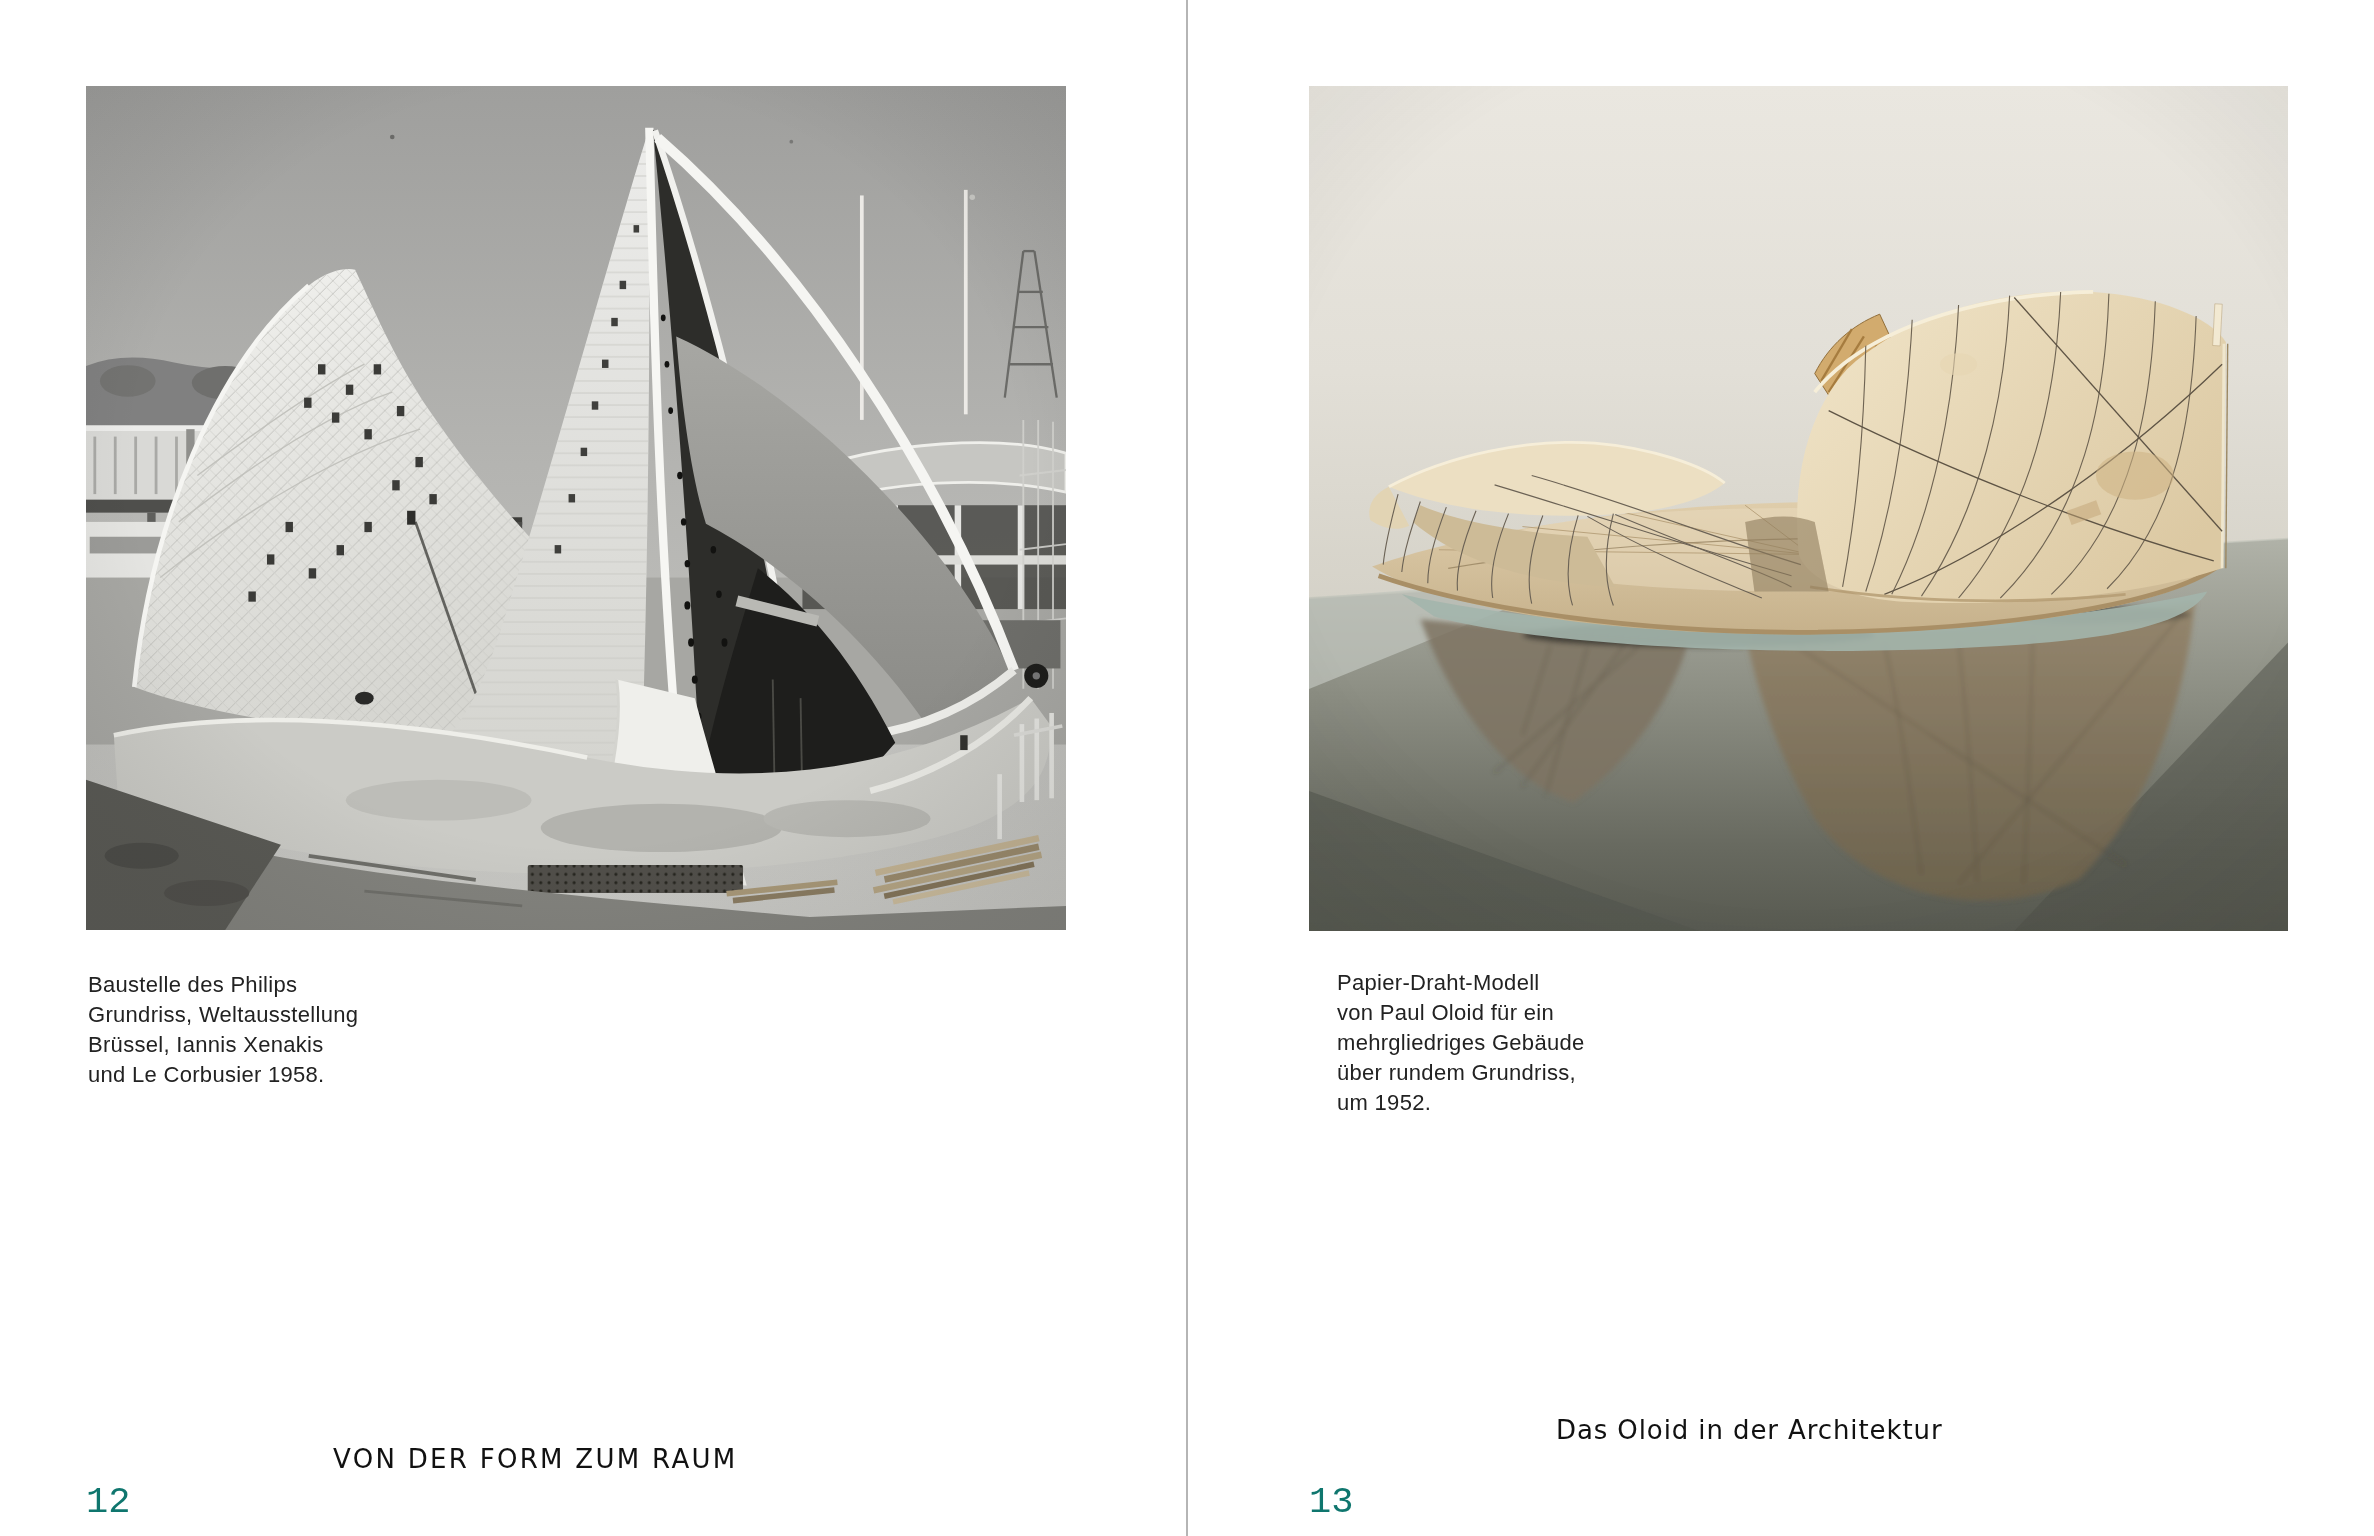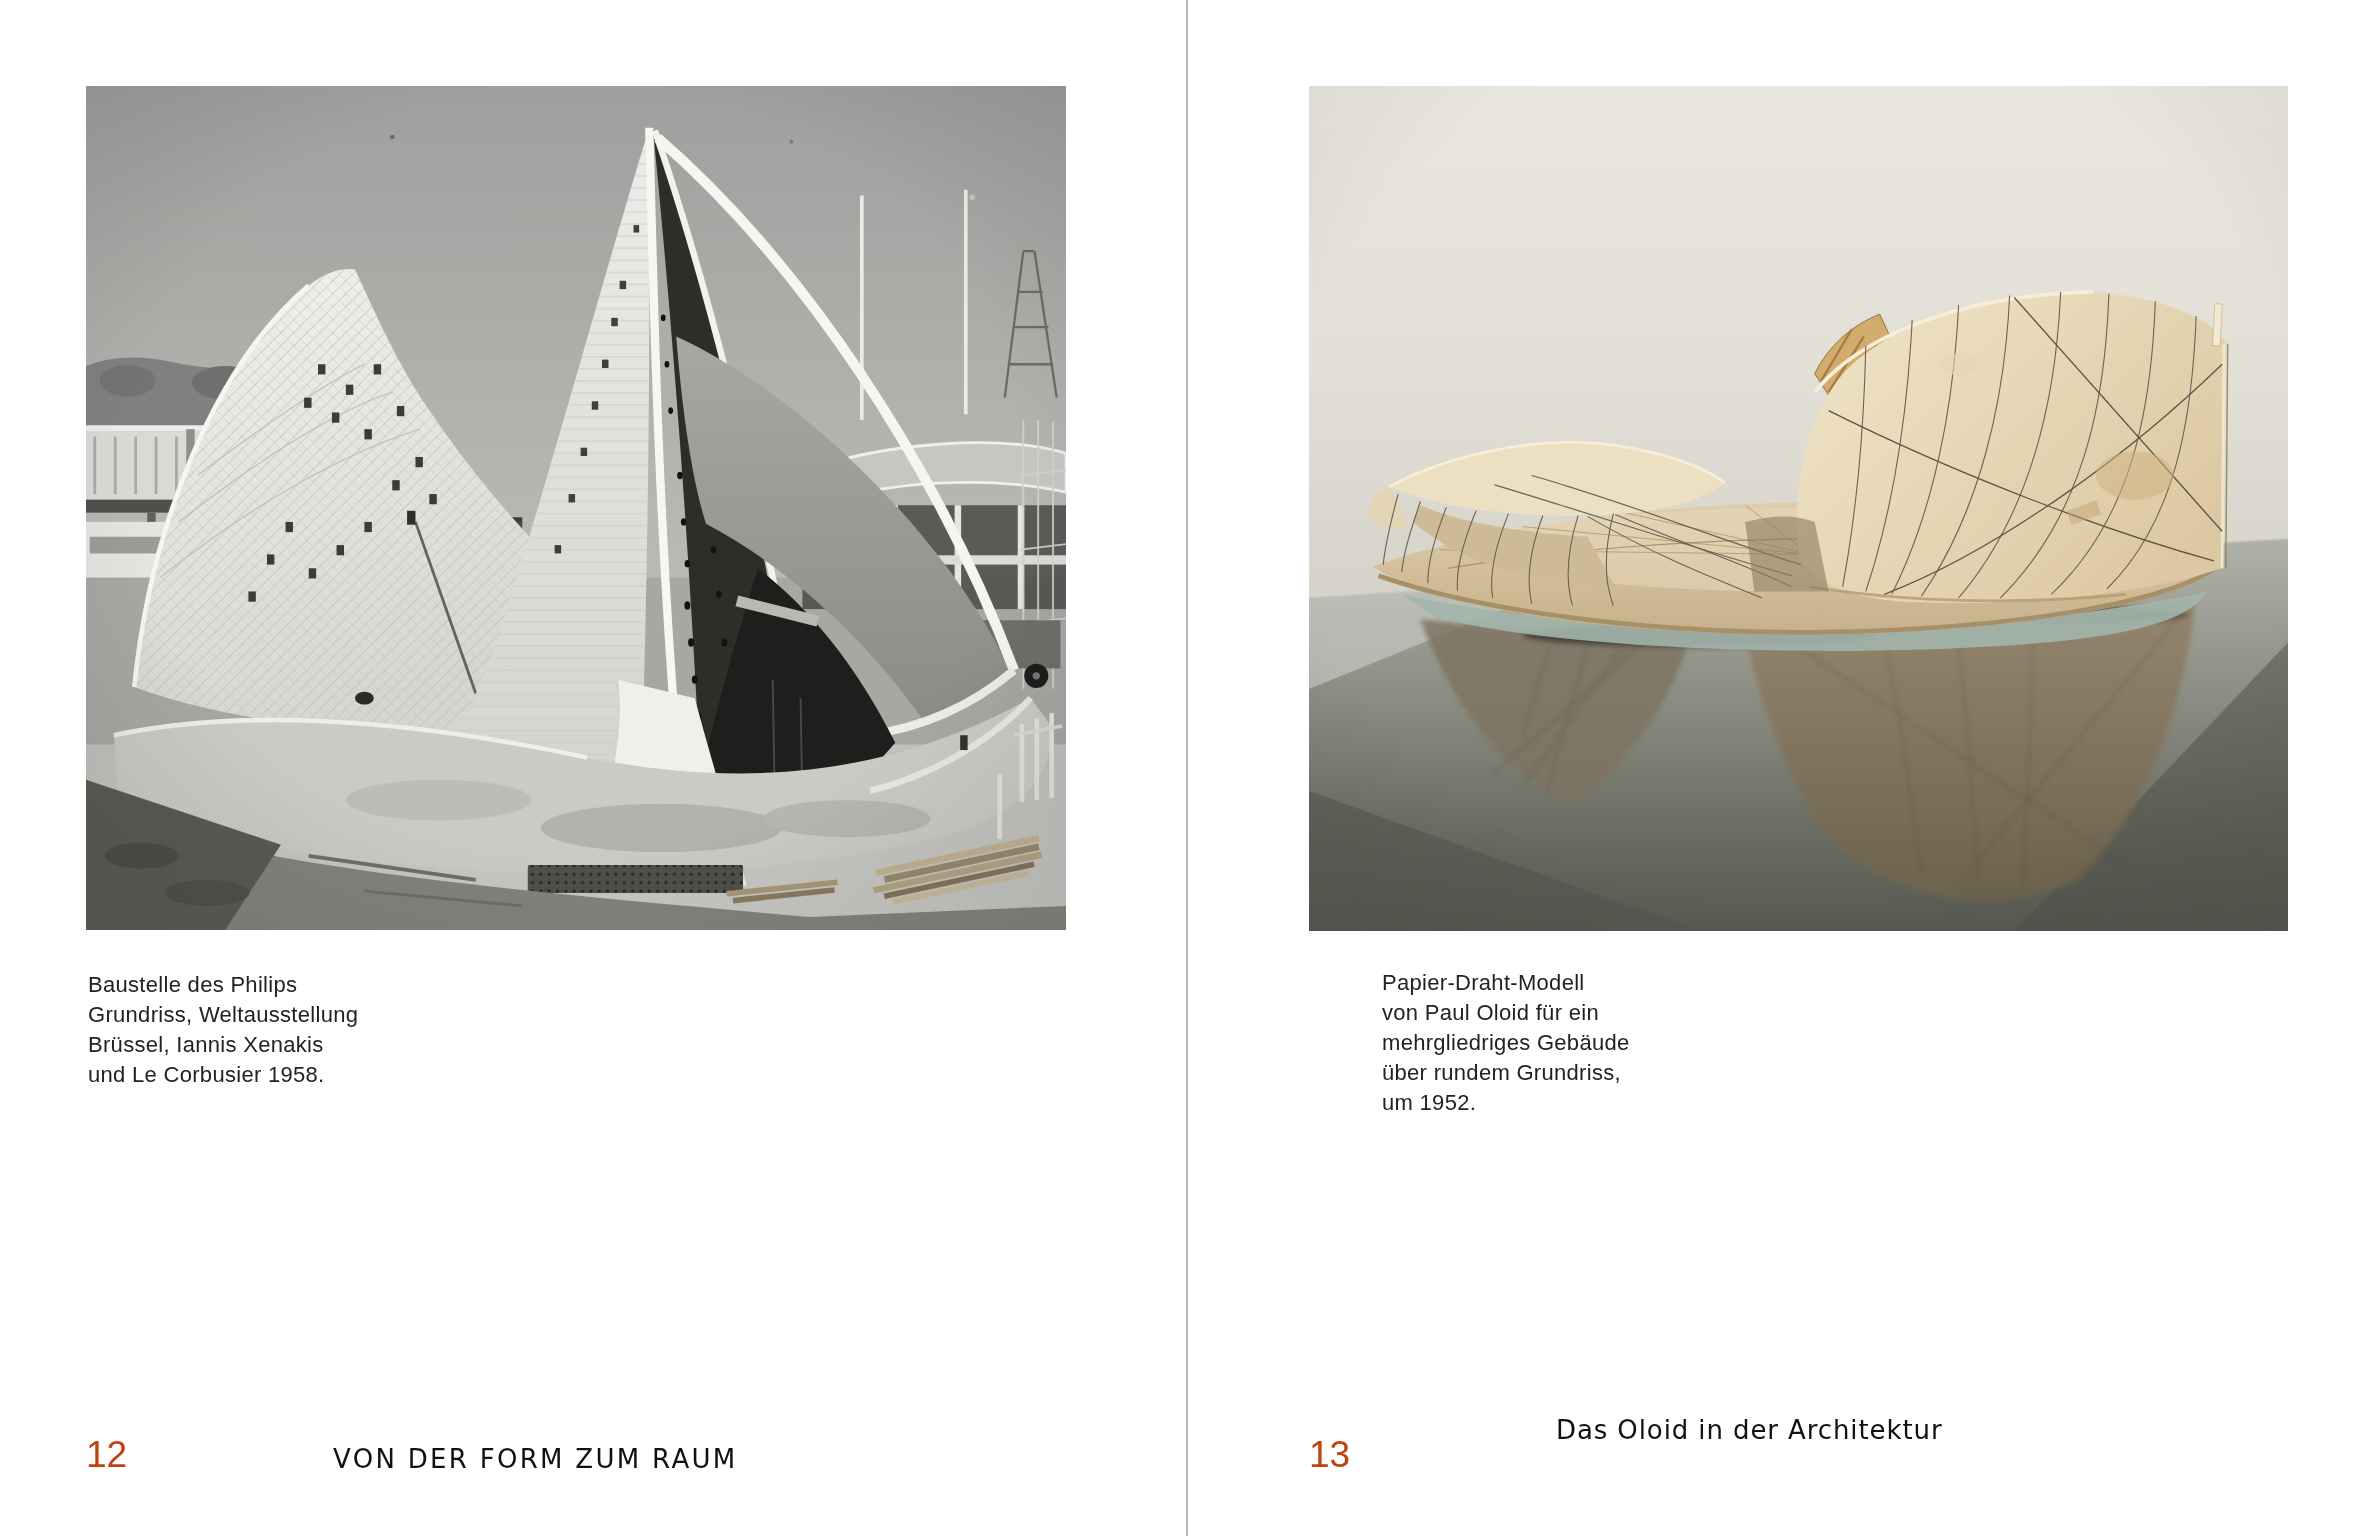--- a/index.html
+++ b/index.html
@@ -5,22 +5,22 @@
   html,body{margin:0;padding:0;background:#ffffff;}
   .spread{position:relative;width:2375px;height:1537px;background:#ffffff;overflow:hidden;
           font-family:"Liberation Sans",sans-serif;color:#1e1e1e;}
   .gutter{position:absolute;left:1186px;top:0;width:1.9px;height:1537px;background:#b5b5b5;}
   .photo{position:absolute;overflow:hidden;background:#d8d8d4;}
   .photo svg{display:block;width:100%;height:100%;}
   .photo-left{left:86px;top:86px;width:980px;height:844px;}
   .photo-right{left:1309px;top:86px;width:979px;height:845px;}
   .caption{position:absolute;font-size:22px;line-height:30px;letter-spacing:0.3px;color:#222;}
   .caption-left{left:88px;top:970px;}
-  .caption-right{left:1382px;top:968px;}
-  .page-number{position:absolute;font-family:Liberation Sans, sans-serif;font-size:37px;line-height:41px;color:#c2410c;}
+  .caption-right{left:1337px;top:968px;}
+  .page-number{position:absolute;font-family:Liberation Mono, monospace;font-size:37px;line-height:41px;color:#0f766e;margin-top:48px;}
   .page-number-left{left:86px;top:1434px;}
   .page-number-right{left:1309px;top:1434px;}
   .running-title{position:absolute;font-family:"DejaVu Sans",sans-serif;font-size:26px;line-height:24px;color:#111;}
   .running-title-left{left:333px;top:1447px;letter-spacing:2.3px;}
   .running-title-right{left:1556px;top:1418px;letter-spacing:0.9px;}
 </style>
 </head>
 <body>
 
 <div class="spread">

